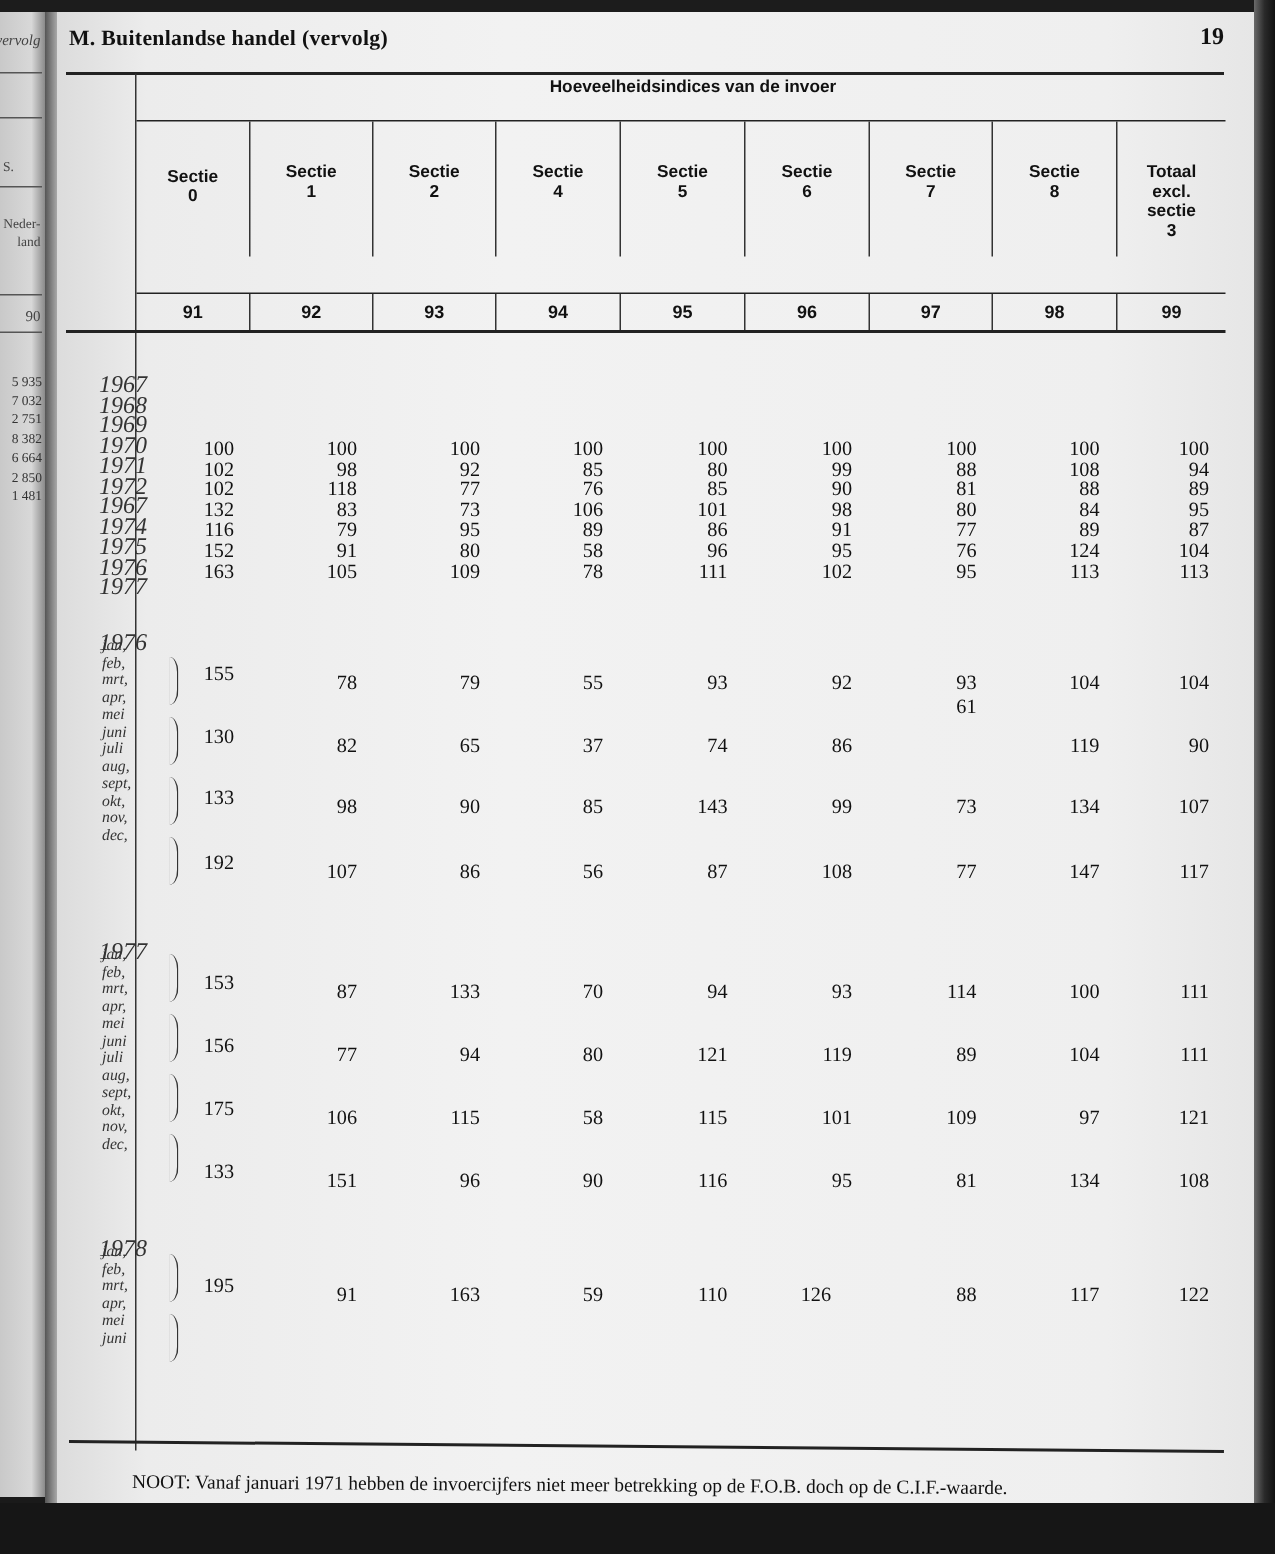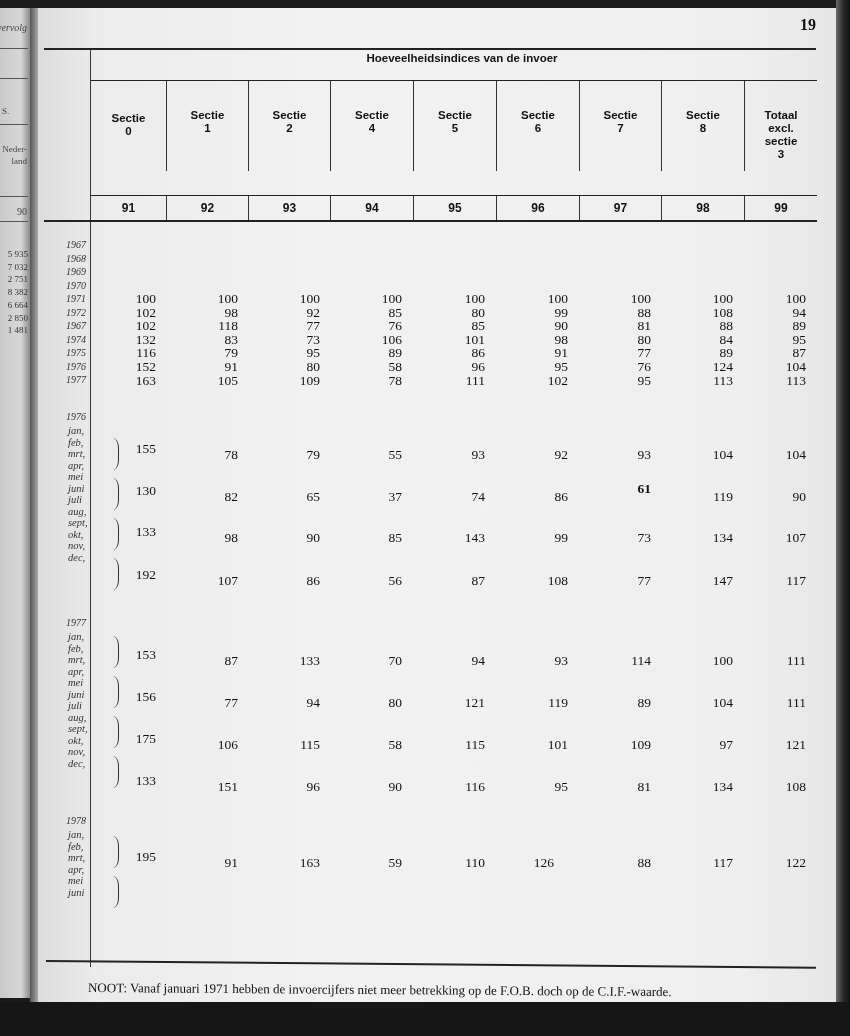--- a/index.html
+++ b/index.html
@@ -31,21 +31,21 @@
 
   .rule { position: absolute; background: #222; }
   .vline { position: absolute; width: 1px; background: #333; }
 
   .sans { font-family: "Liberation Sans", sans-serif; }
   .table-title { position: absolute; left: 54px; width: 740px; top: 44px; text-align: center; font-size: 11.5px; font-weight: bold; }
   .col-head { position: absolute; top: 101px; text-align: center; font-size: 11.5px; font-weight: bold; line-height: 13px; }
   .base-label { position: absolute; left: 54px; width: 740px; top: 164px; text-align: center; font-size: 12px; font-weight: bold; }
   .code-cell { position: absolute; top: 193px; text-align: center; font-size: 12px; font-weight: bold; }
 
-  .row-label { position: absolute; left: 28px; font-style: italic; font-size: 10px; color: #333; line-height: 13.5px; }
+  .row-label { position: absolute; left: 28px; font-style: italic; font-size: 16px; color: #333; line-height: 13.5px; margin-top: 12px; }
   .month-label { position: absolute; left: 30px; font-style: italic; font-size: 10.5px; color: #333; line-height: 11.5px; }
   .brace {
     position: absolute; left: 75px; width: 5px; border-right: 1px solid #333;
     border-top-right-radius: 6px 10px; border-bottom-right-radius: 6px 10px;
   }
   .val { position: absolute; font-size: 13.5px; text-align: right; width: 40px; line-height: 14px; }
 
   .footnote { position: absolute; left: 50px; top: 972px; font-size: 13px; transform: rotate(0.4deg); transform-origin: left; }
 </style>
 </head>
@@ -70,20 +70,21 @@
     <div>2 751</div>
     <div>8 382</div>
     <div>6 664</div>
     <div>2 850</div>
     <div>1 481</div>
   </div>
 </div>
 <div class="spine"></div>
 
 <div class="page">
+  <div class="page-header">M. Buitenlandse handel (vervolg)</div>
   <div class="page-number">19</div>
 
   <div class="rule" style="left:6px;top:40px;width:772px;height:2px;"></div>
 
   <div class="vline" style="left:52px;top:41px;height:918px;"></div>
 
   <div class="table-title sans">Hoeveelheidsindices van de invoer</div>
   <div class="rule" style="left:53px;top:72px;width:726px;height:1px;"></div>
 
   <div class="vline" style="left:128px;top:73px;height:90px;"></div>
@@ -297,21 +298,21 @@
       <div class="val" style="left: 490px; top: 440px;">92</div>
       <div class="val" style="left: 573px; top: 440px;">93</div>
       <div class="val" style="left: 655px; top: 440px;">104</div>
       <div class="val" style="left: 728px; top: 440px;">104</div>
       <div class="val" style="left: 78px; top: 476px;">130</div>
       <div class="val" style="left: 160px; top: 482px;">82</div>
       <div class="val" style="left: 242px; top: 482px;">65</div>
       <div class="val" style="left: 324px; top: 482px;">37</div>
       <div class="val" style="left: 407px; top: 482px;">74</div>
       <div class="val" style="left: 490px; top: 482px;">86</div>
-      <div class="val" style="left: 573px; top: 474px; font-weight: bold;">61</div>
+      <div class="val" style="left: 573px; top: 456px;">61</div>
       <div class="val" style="left: 655px; top: 482px;">119</div>
       <div class="val" style="left: 728px; top: 482px;">90</div>
       <div class="val" style="left: 78px; top: 517px;">133</div>
       <div class="val" style="left: 160px; top: 523px;">98</div>
       <div class="val" style="left: 242px; top: 523px;">90</div>
       <div class="val" style="left: 324px; top: 523px;">85</div>
       <div class="val" style="left: 407px; top: 523px;">143</div>
       <div class="val" style="left: 490px; top: 523px;">99</div>
       <div class="val" style="left: 573px; top: 523px;">73</div>
       <div class="val" style="left: 655px; top: 523px;">134</div>

